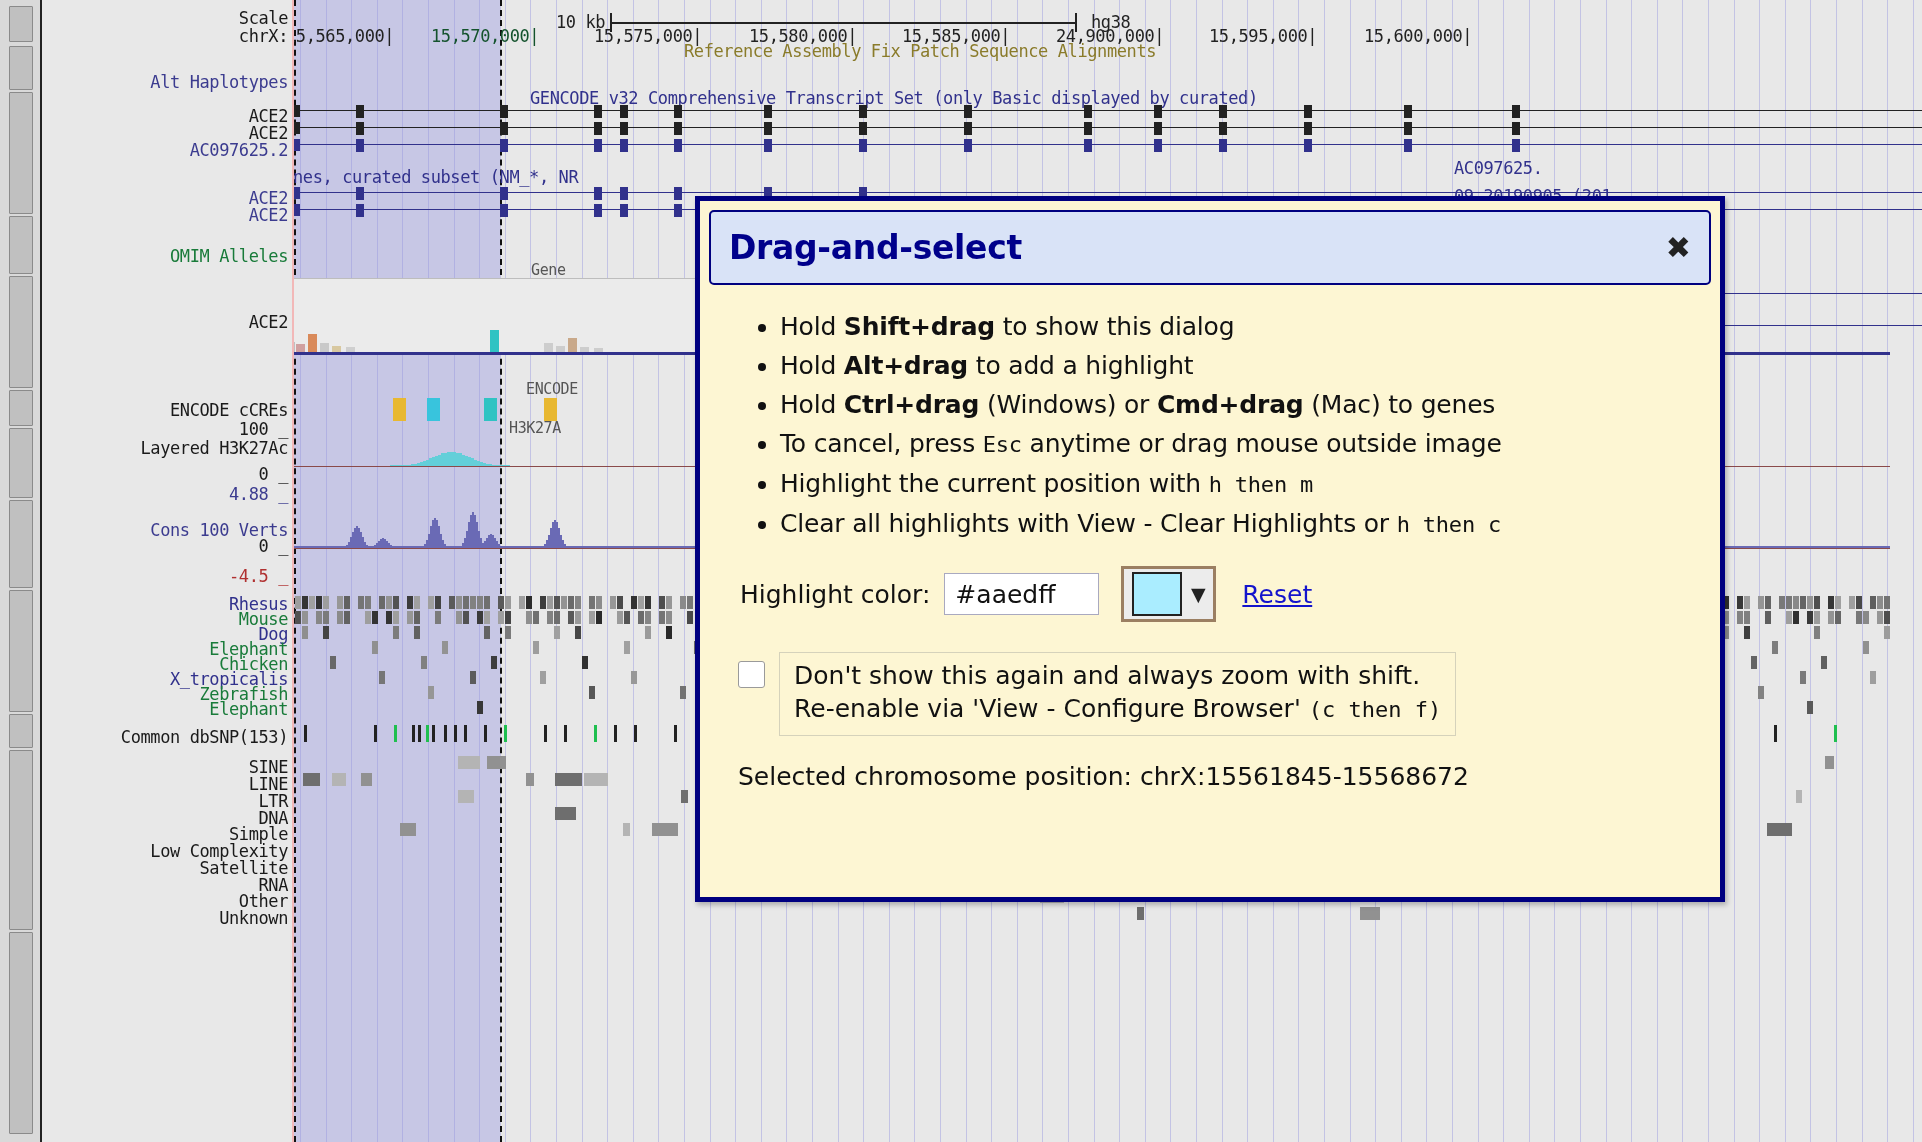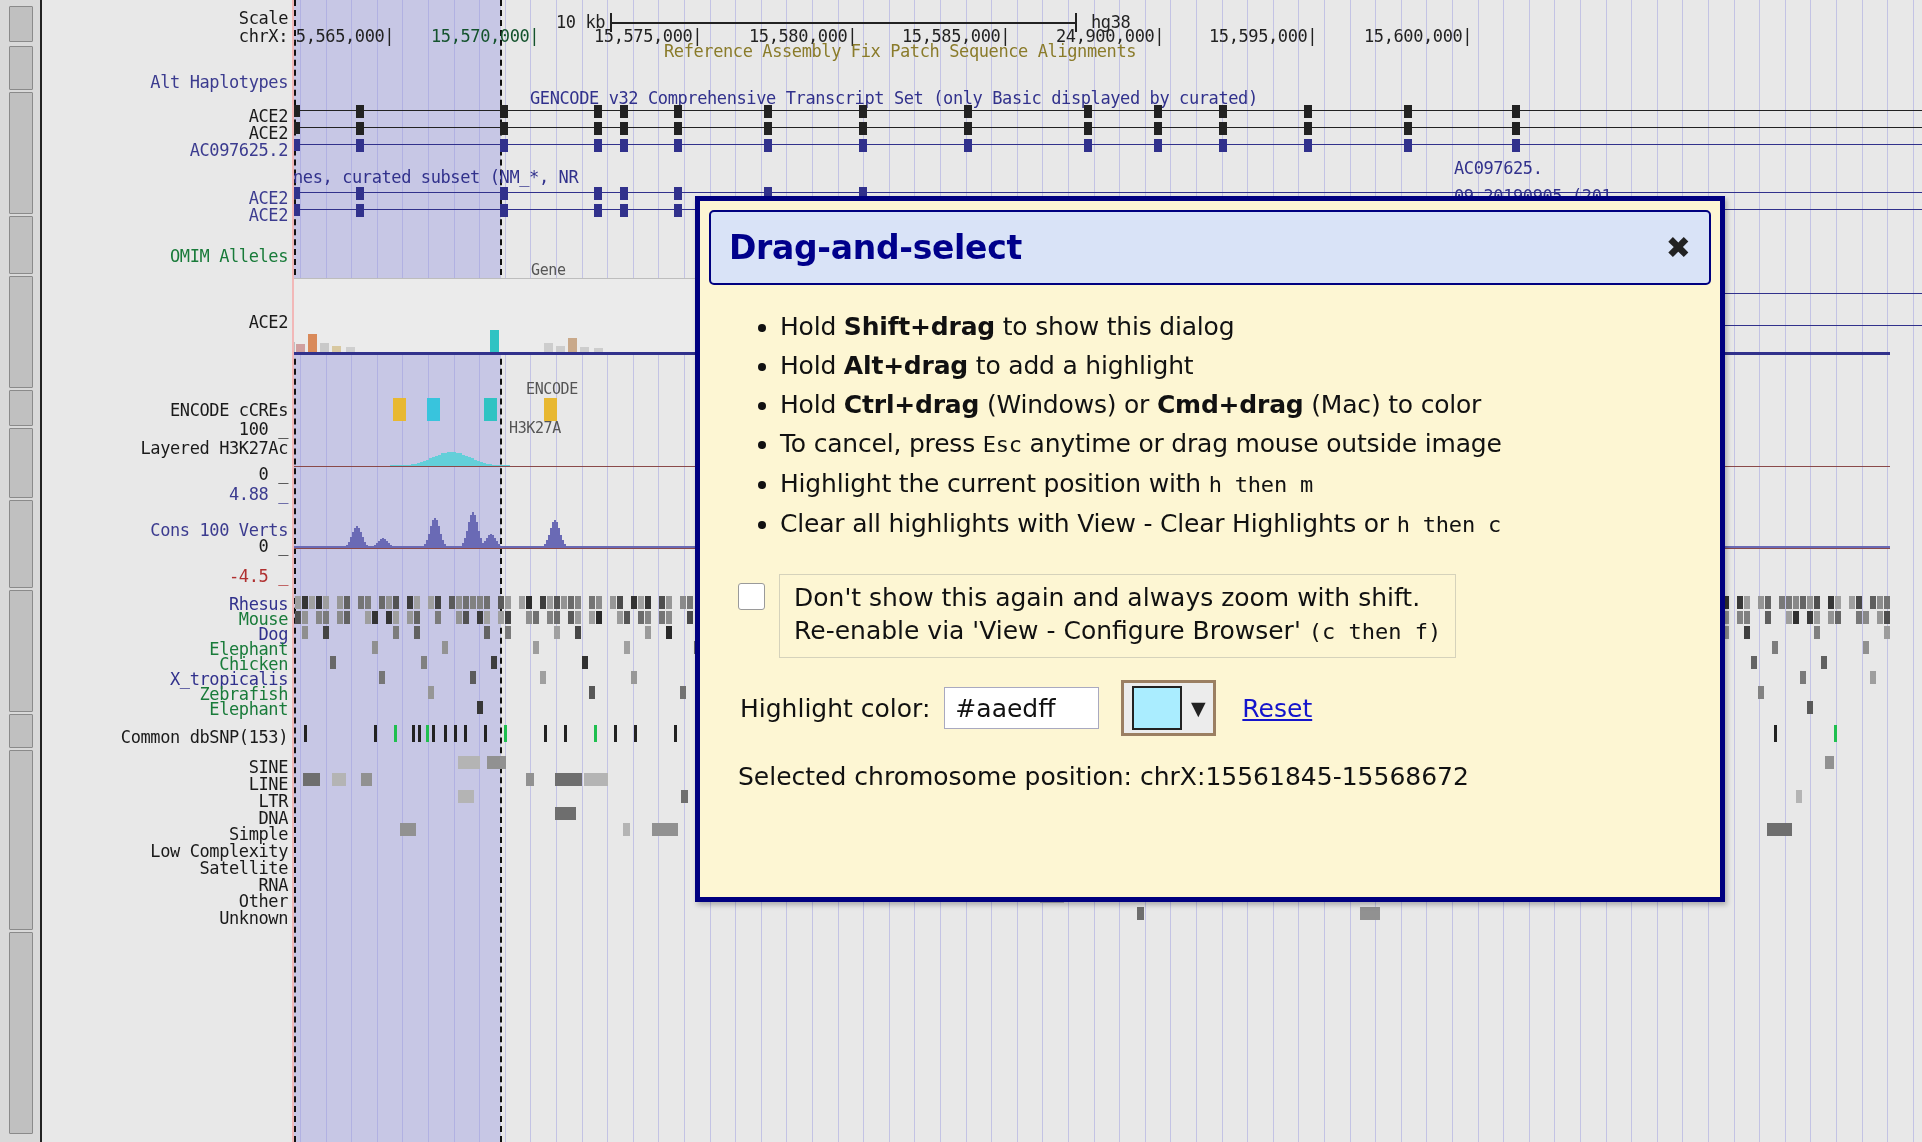--- a/index.html
+++ b/index.html
@@ -239,21 +239,21 @@
         <div class="txtcent" style="left: -8px; top: 28px; color: rgb(34, 34, 34);">15,565,000|</div>
         <div class="txtcent" style="left: 137px; top: 28px; color: #14532d;">15,570,000|</div>
         <div class="txtcent" style="left: 300px; top: 28px; color: rgb(34, 34, 34);">15,575,000|</div>
         <div class="txtcent" style="left: 455px; top: 28px; color: rgb(34, 34, 34);">15,580,000|</div>
         <div class="txtcent" style="left: 608px; top: 28px; color: rgb(34, 34, 34);">15,585,000|</div>
         <div class="txtcent" style="left: 762px; top: 28px; color: rgb(34, 34, 34);">24,900,000|</div>
         <div class="txtcent" style="left: 915px; top: 28px; color: rgb(34, 34, 34);">15,595,000|</div>
         <div class="txtcent" style="left: 1070px; top: 28px; color: rgb(34, 34, 34);">15,600,000|</div>
       </div>
 
-    <div class="txtcent olive" style="left:370px;top:43px">Reference Assembly Fix Patch Sequence Alignments</div>
+    <div class="txtcent olive" style="left:390px;top:43px">Reference Assembly Fix Patch Sequence Alignments</div>
     <div class="txtcent" style="left:236px;top:90px;color:#31318c">GENCODE v32 Comprehensive Transcript Set (only Basic displayed by curated)</div>
     <div class="txtcent" style="left:-60px;top:169px;color:#31318c">Seq genes, curated subset (NM_*, NR</div>
     <div class="txtcent" style="left:237px;top:262px;color:#555;font-size:15px">Gene</div>
     <div class="txtcent" style="left:232px;top:381px;color:#555;font-size:15px">ENCODE</div>
     <div class="txtcent" style="left:215px;top:420px;color:#555;font-size:15px">H3K27A</div>
     <div class="txtcent" style="left:436px;top:738px;color:#222">Repeating Elements by RepeatMasker</div>
 
     <div id="genelayer">
         <div class="line" style="top: 110px; left: 0px; width: 1630px; background: rgb(34, 34, 34);"></div>
         <div style="position: absolute; left: -30px; top: 105px; width: 36px; height: 12px; background: rgb(34, 34, 34);"></div>
@@ -1716,45 +1716,45 @@
 
   <div id="titlebar">
     <span id="dlgtitle">Drag-and-select</span>
     <span id="closex">✖</span>
   </div>
 
   <div id="dlgbody">
     <ul class="tips" id="tiplist">
         <li><span>Hold </span><b>Shift+drag</b><span> to show this dialog</span></li>
         <li><span>Hold </span><b>Alt+drag</b><span> to add a highlight</span></li>
-        <li><span>Hold </span><b>Ctrl+drag</b><span> (Windows) or </span><b>Cmd+drag</b><span> (Mac) to color</span></li>
+        <li><span>Hold </span><b>Ctrl+drag</b><span> (Windows) or </span><b>Cmd+drag</b><span> (Mac) to genes</span></li>
         <li><span>To cancel, press </span><code>Esc</code><span> anytime or drag mouse outside image</span></li>
         <li><span>Highlight the current position with </span><code>h then m</code></li>
         <li><span>Clear all highlights with View - Clear Highlights or </span><code>h then c</code></li>
       </ul>
+
+    <div id="colorrow">
+      <span id="colorlabel">Highlight color:</span>
+      <input id="colorinput" type="text" value="#aaedff" style="">
+      <div id="swatchbtn">
+        <div id="swatch" style="background: rgb(170, 237, 255);"></div>
+        <span id="caret">▼</span>
+      </div>
+      <span id="resetlink">Reset</span>
+    </div>
 
     <div id="cbrow">
       <div id="cbox"></div>
       <div id="cbtextbox">
         <div>Don't show this again and always zoom with shift.</div>
         <div>
           <span>Re-enable via 'View - Configure Browser' </span><code>(c then f)</code>
         </div>
       </div>
     </div>
 
-    <div id="colorrow">
-      <span id="colorlabel">Highlight color:</span>
-      <input id="colorinput" type="text" value="#aaedff" style="">
-      <div id="swatchbtn">
-        <div id="swatch" style="background: rgb(170, 237, 255);"></div>
-        <span id="caret">▼</span>
-      </div>
-      <span id="resetlink">Reset</span>
-    </div>
-
     <div id="poswrap">
       <span>Selected chromosome position:</span>
       <span>chrX:15561845-15568672</span>
     </div>
   </div>
 
 </div>
 
 </body></html>

